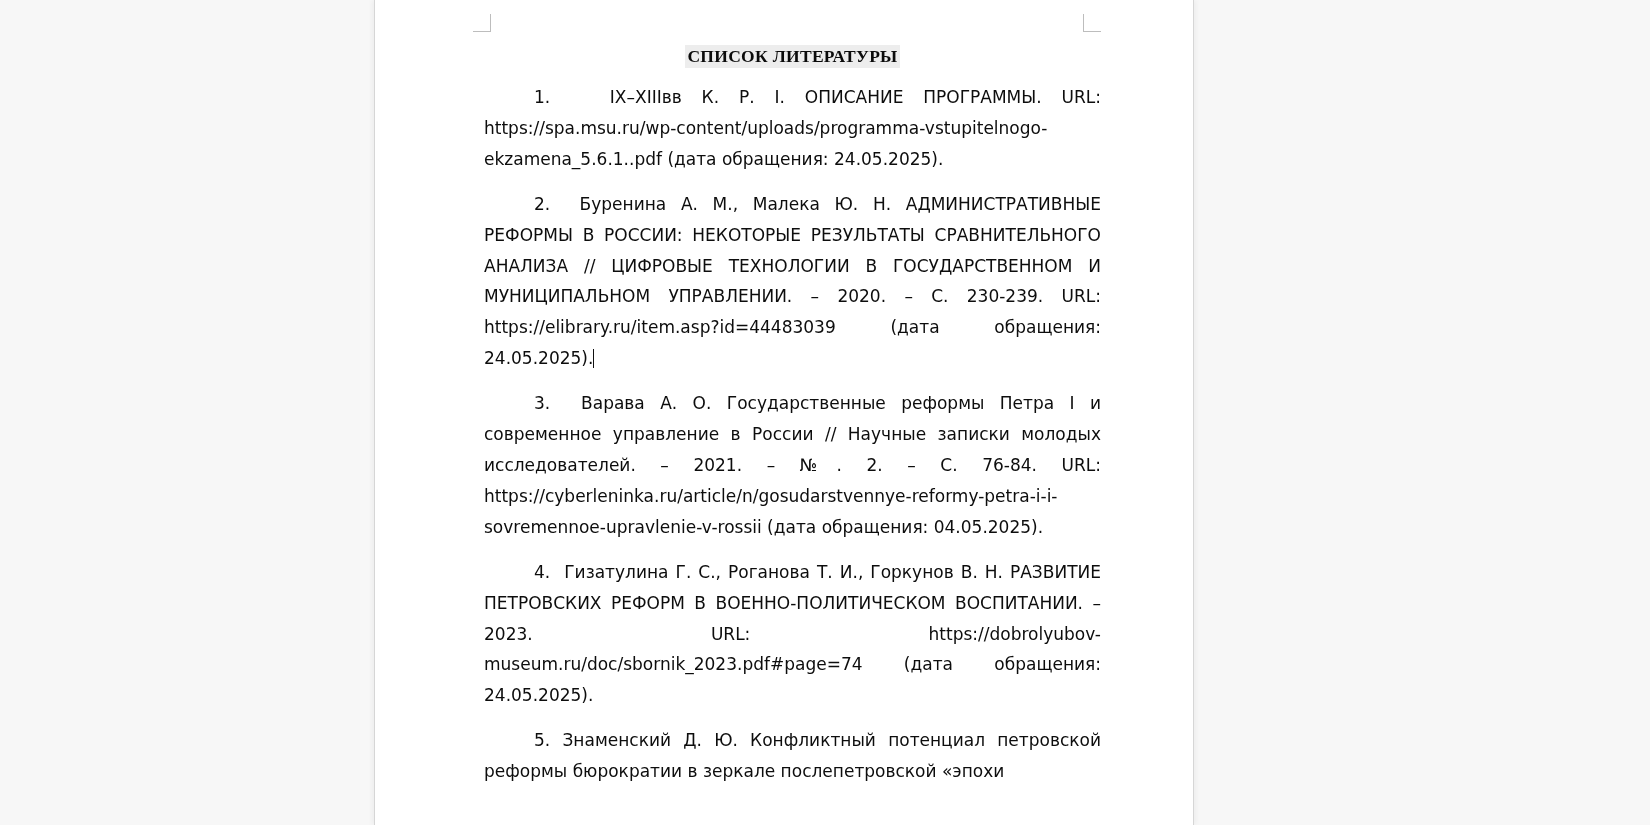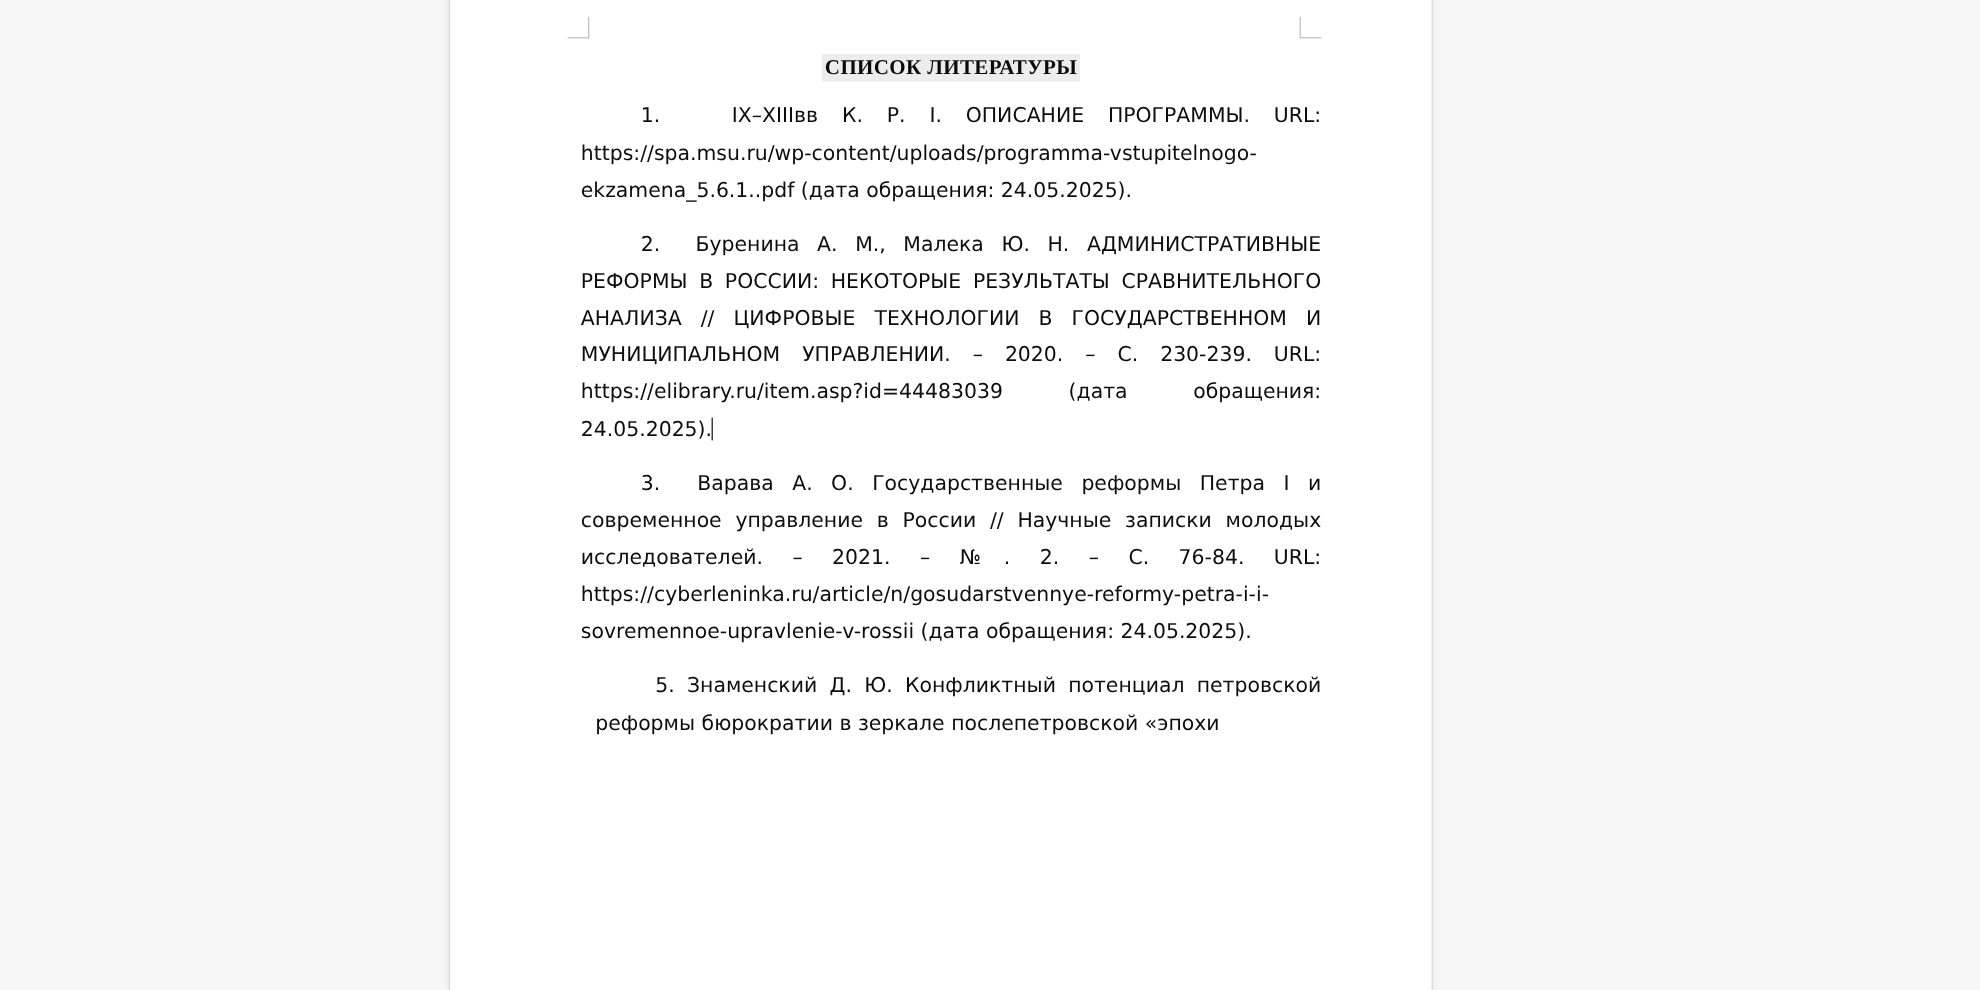--- a/index.html
+++ b/index.html
@@ -82,21 +82,21 @@
     font-size: 17px;
     line-height: 30.9px;
     color: #0d0d0d;
     text-align: justify;
     text-align-last: left;
     text-indent: 50px;
     margin: 0 0 14px 0;
     word-spacing: 0;
     hyphens: none;
   }
-  .ref.last { margin-bottom: 0; margin-left: 12px; }
+  .ref.last { margin-bottom: 0; }
   .ref .num { }
 
   
   .caret {
     display: inline-block;
     width: 1px;
     height: 19px;
     background: #111;
     vertical-align: -4px;
     margin-left: 0px;
@@ -119,20 +119,21 @@
     </div>
 
     <div class="content">
 
       <h1 class="doc-title"><span class="field">СПИСОК ЛИТЕРАТУРЫ</span></h1>
 
       <p class="ref"><span class="num">1.</span>	&nbsp;&nbsp;<span>IX–XIIIвв К. Р. I. ОПИСАНИЕ ПРОГРАММЫ. URL: https://spa.msu.ru/wp-content/uploads/programma-vstupitelnogo-ekzamena_5.6.1..pdf (дата обращения: 24.05.2025).</span></p>
 
       <p class="ref"><span class="num">2.</span>&nbsp;&nbsp;<span>Буренина А. М., Малека Ю. Н. АДМИНИСТРАТИВНЫЕ РЕФОРМЫ В РОССИИ: НЕКОТОРЫЕ РЕЗУЛЬТАТЫ СРАВНИТЕЛЬНОГО АНАЛИЗА // ЦИФРОВЫЕ ТЕХНОЛОГИИ В ГОСУДАРСТВЕННОМ И МУНИЦИПАЛЬНОМ УПРАВЛЕНИИ. – 2020. – С. 230-239. URL: https://elibrary.ru/item.asp?id=44483039 (дата обращения: 24.05.2025).</span><span class="caret"></span></p>
 
-      <p class="ref"><span class="num">3.</span>&nbsp;&nbsp;<span>Варава А. О. Государственные реформы Петра I и современное управление в России // Научные записки молодых исследователей. – 2021. – №. 2. – С. 76-84. URL: https://cyberleninka.ru/article/n/gosudarstvennye-reformy-petra-i-i-sovremennoe-upravlenie-v-rossii (дата обращения: 24.05.2025).</span></p>
+      <p class="ref"><span class="num">3.</span>&nbsp;&nbsp;<span>Варава А. О. Государственные реформы Петра I и современное управление в России // Научные записки молодых исследователей. – 2021. – №. 2. – С. 76-84. URL: https://cyberleninka.ru/article/n/gosudarstvennye-reformy-petra-i-i-sovremennoe-upravlenie-v-rossii (дата обращения: 04.05.2025).</span></p>
 
+      <p class="ref"><span class="num">4.</span>&nbsp;&nbsp;<span>Гизатулина Г. С., Роганова Т. И., Горкунов В. Н. РАЗВИТИЕ ПЕТРОВСКИХ РЕФОРМ В ВОЕННО-ПОЛИТИЧЕСКОМ ВОСПИТАНИИ. – 2023. URL: https://dobrolyubov-museum.ru/doc/sbornik_2023.pdf#page=74 (дата обращения: 24.05.2025).</span></p>
 
       <p class="ref last"><span class="num">5.</span>&nbsp;<span>Знаменский Д. Ю. Конфликтный потенциал петровской реформы бюрократии в зеркале послепетровской «эпохи</span></p>
 
     </div>
   </div>
 </div>
 
 </body></html>

